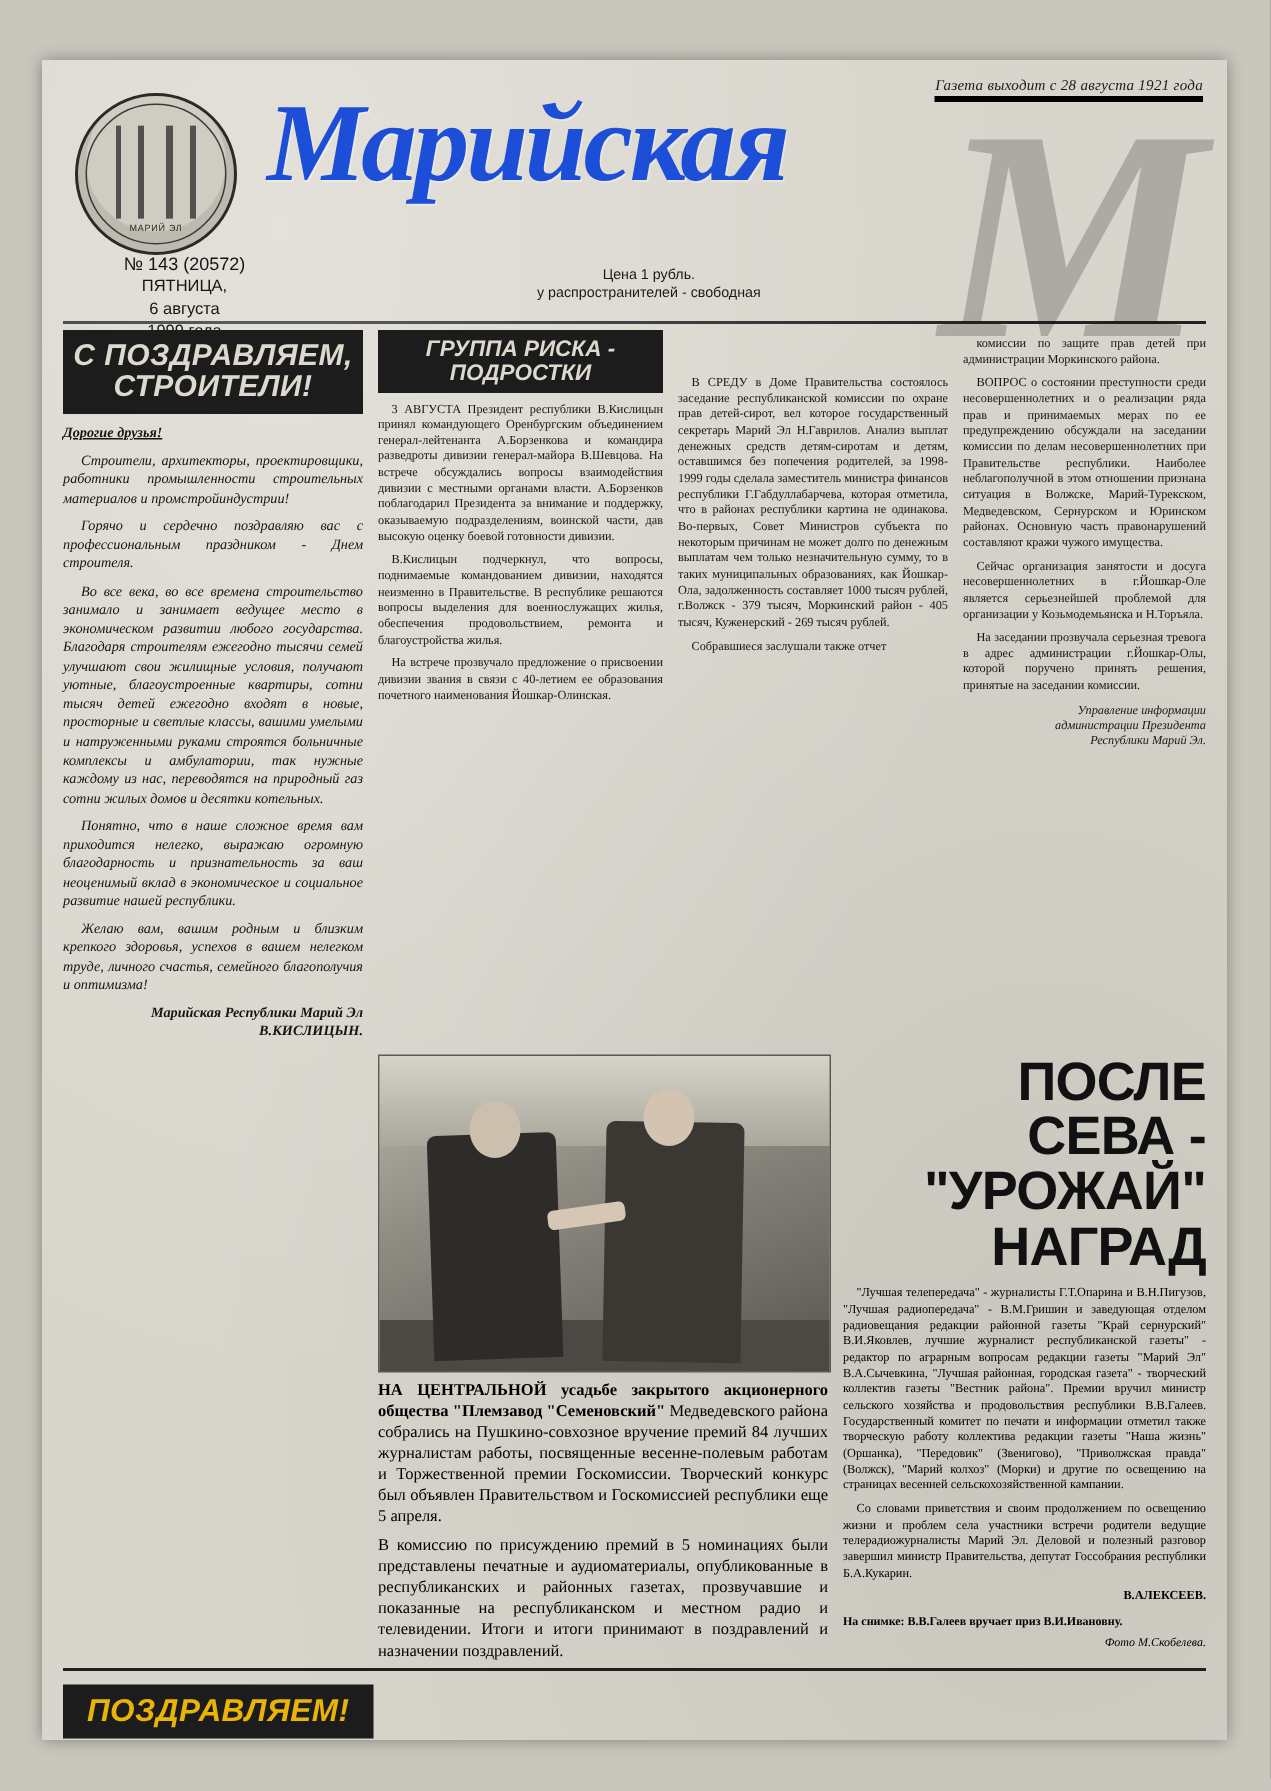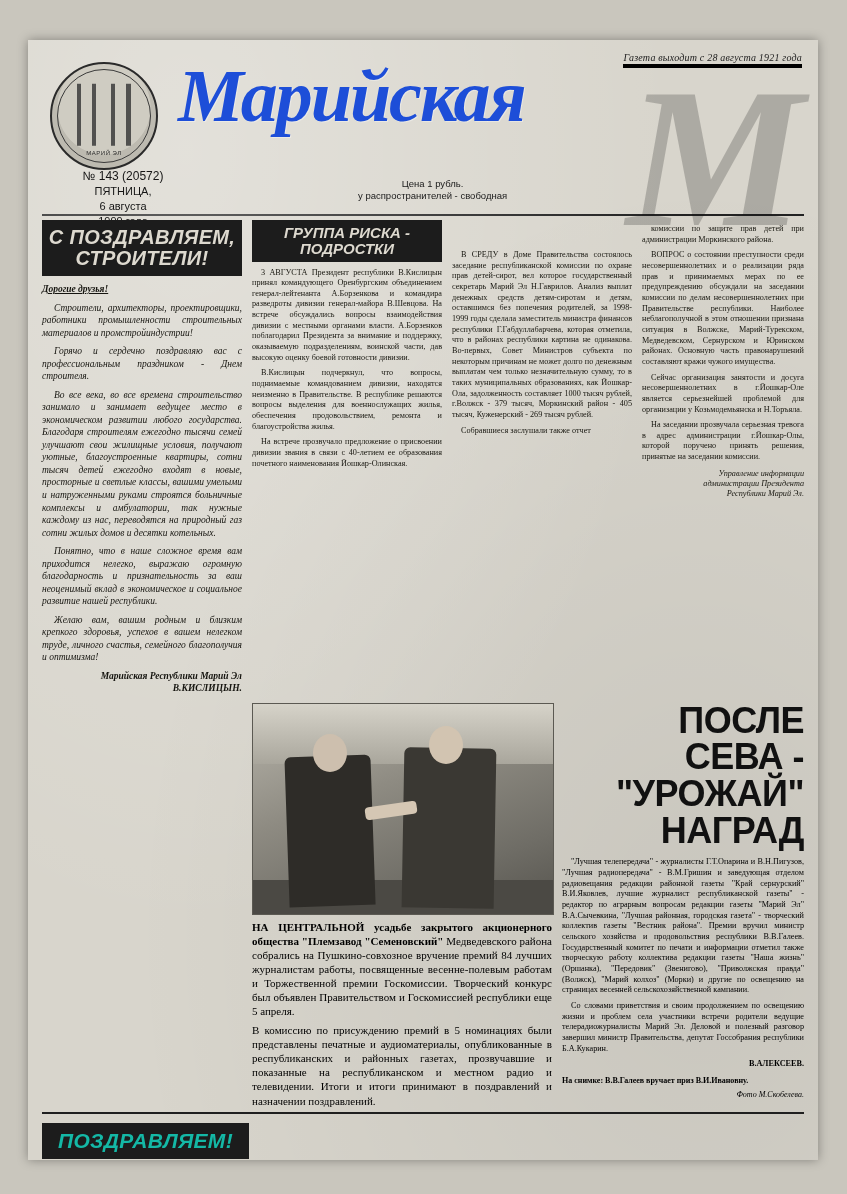--- a/index.html
+++ b/index.html
@@ -122,21 +122,21 @@
     font-size:36px;line-height:1.02;color:#111;text-align:right;letter-spacing:-.5px;margin-left:38px;
   }
   .after-text{font-size:8.2px;line-height:1.3;text-align:justify;margin-top:8px;}
   .after-text p{margin:0 0 5px;text-indent:9px;}
   .photo-credit{font-size:8px;font-style:italic;text-align:right;margin-top:4px;}
   .caption-bold{font-size:8px;font-weight:bold;margin-top:6px;}
 
   
   .band3{margin-top:9px;}
   .congrat-head{
-    display:inline-block;background:#1c1c1c;color:#14b8a6;font-family:"Liberation Sans",sans-serif;
+    display:inline-block;background:#1c1c1c;color:#eab308;font-family:"Liberation Sans",sans-serif;
     font-weight:bold;font-style:italic;font-size:21px;padding:6px 16px;letter-spacing:.3px;
   }
   .four{display:flex;gap:11px;margin-top:7px;}
   .four .col{flex:1;font-size:6.6px;line-height:1.26;text-align:justify;color:#17160f;}
   .four .col p{margin:0 0 4px;text-indent:7px;}
 </style>
 </head>
 <body>
 
 <div class="page">

